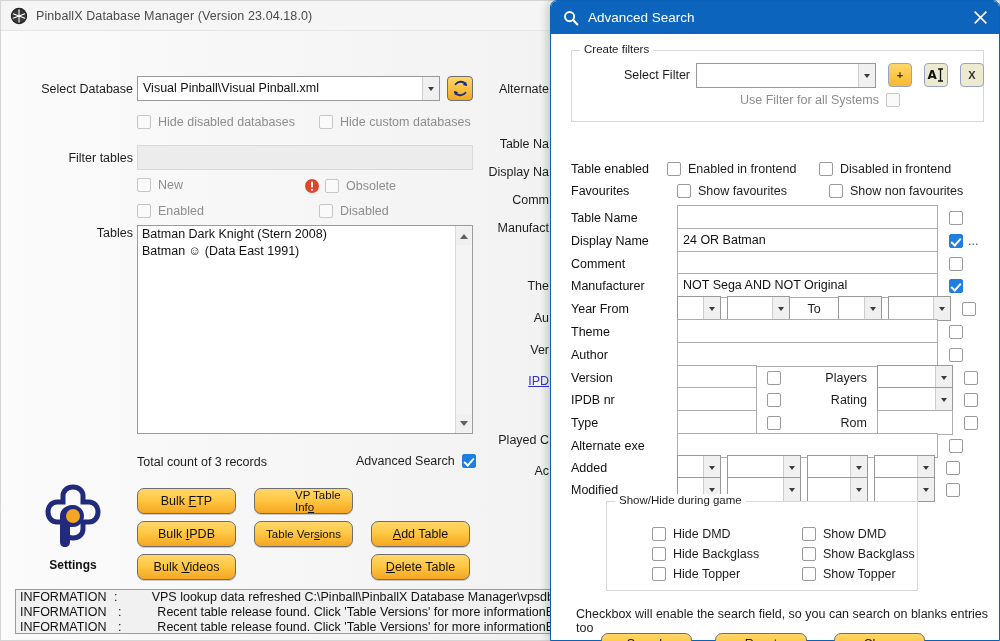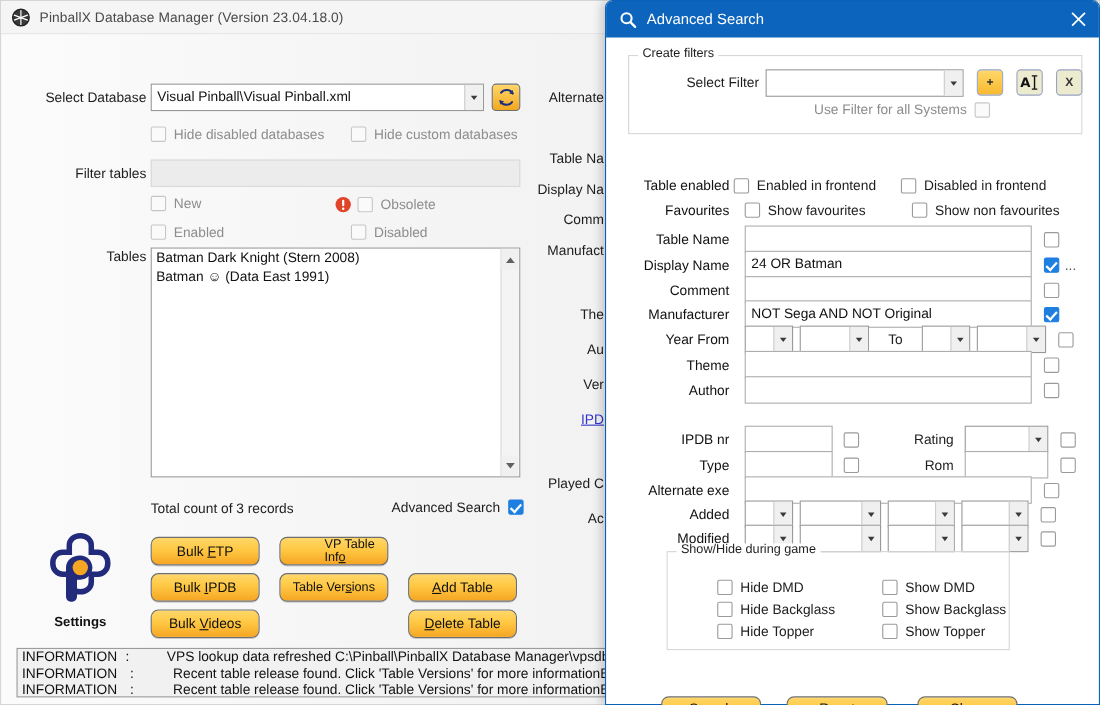--- a/index.html
+++ b/index.html
@@ -97,21 +97,21 @@
   }
 
   .sq-btn {
     width:24px;height:24px;border:1px solid #9aa3c2;border-radius:4px;
     background:#ecebd0; display:flex;align-items:center;justify-content:center;
     font-size:11px; color:#333; font-weight:bold;
   }
   .sq-btn.amber { background:linear-gradient(to bottom,#ffd76a,#f8b92e); }
 
   .frow { position:absolute; display:flex; align-items:center; }
-  .frow .flabel { font-size:12.5px; color:#111; text-align:right; }
+  .frow .flabel { font-size:12.5px; color:#111; }
 
   .scroll-ar {
     position:absolute; right:1px; top:1px; width:15px; height:18px;
     background:#f0f0f0; display:flex;align-items:center;justify-content:center;
   }
   .scroll-ar:after{content:"";width:0;height:0;border-left:4px solid transparent;
     border-right:4px solid transparent;border-bottom:5px solid #606060;}
   .scroll-dn {
     position:absolute; right:1px; bottom:1px; width:15px; height:18px;
     background:#f0f0f0; display:flex;align-items:center;justify-content:center;
@@ -401,20 +401,31 @@
         <div class="tb" style="margin-left:14px;width:261px;"></div>
         <span class="cb" style="margin-left:11px;"></span>
       </div>
 
       <div class="frow" style="left:20px;top:308px;">
         <div class="flabel" style="width:92px;">Author</div>
         <div class="tb" style="margin-left:14px;width:261px;"></div>
         <span class="cb" style="margin-left:11px;"></span>
       </div>
 
+      <div class="frow" style="left:20px;top:331px;">
+        <div class="flabel" style="width:92px;">Version</div>
+        <div class="tb" style="margin-left:14px;width:80px;"></div>
+        <span class="cb" style="margin-left:10px;"></span>
+        <div class="lbl" style="width:72px;text-align:right;margin-left:14px;">Players</div>
+        <div class="combo" style="margin-left:10px;width:76px;">
+          <span></span>
+          <span class="arw"></span>
+        </div>
+        <span class="cb" style="margin-left:11px;"></span>
+      </div>
 
       <div class="frow" style="left:20px;top:353px;">
         <div class="flabel" style="width:92px;">IPDB nr</div>
         <div class="tb" style="margin-left:14px;width:80px;"></div>
         <span class="cb" style="margin-left:10px;"></span>
         <div class="lbl" style="width:72px;text-align:right;margin-left:14px;">Rating</div>
         <div class="combo" style="margin-left:10px;width:76px;">
           <span></span>
           <span class="arw"></span>
         </div>
@@ -491,20 +502,21 @@
         <div class="cbrow" style="position:absolute;left:195px;top:45px;">
           <span class="cb"></span>
           <span class="lbl">Show Backglass</span>
         </div>
         <div class="cbrow" style="position:absolute;left:195px;top:65px;">
           <span class="cb"></span>
           <span class="lbl">Show Topper</span>
         </div>
       </div>
 
+      <div class="lbl" style="position:absolute;left:25px;top:573px;font-size:12.5px;">Checkbox will enable the search field, so you can search on blanks entries too</div>
 
       <div class="obtn" style="position:absolute;left:50px;top:599px;width:91px;height:22px;">Search</div>
       <div class="obtn" style="position:absolute;left:164px;top:599px;width:92px;height:22px;">Reset</div>
       <div class="obtn" style="position:absolute;left:283px;top:599px;width:91px;height:22px;">Close</div>
 
     </div>
   </div>
 
 </div>
 

